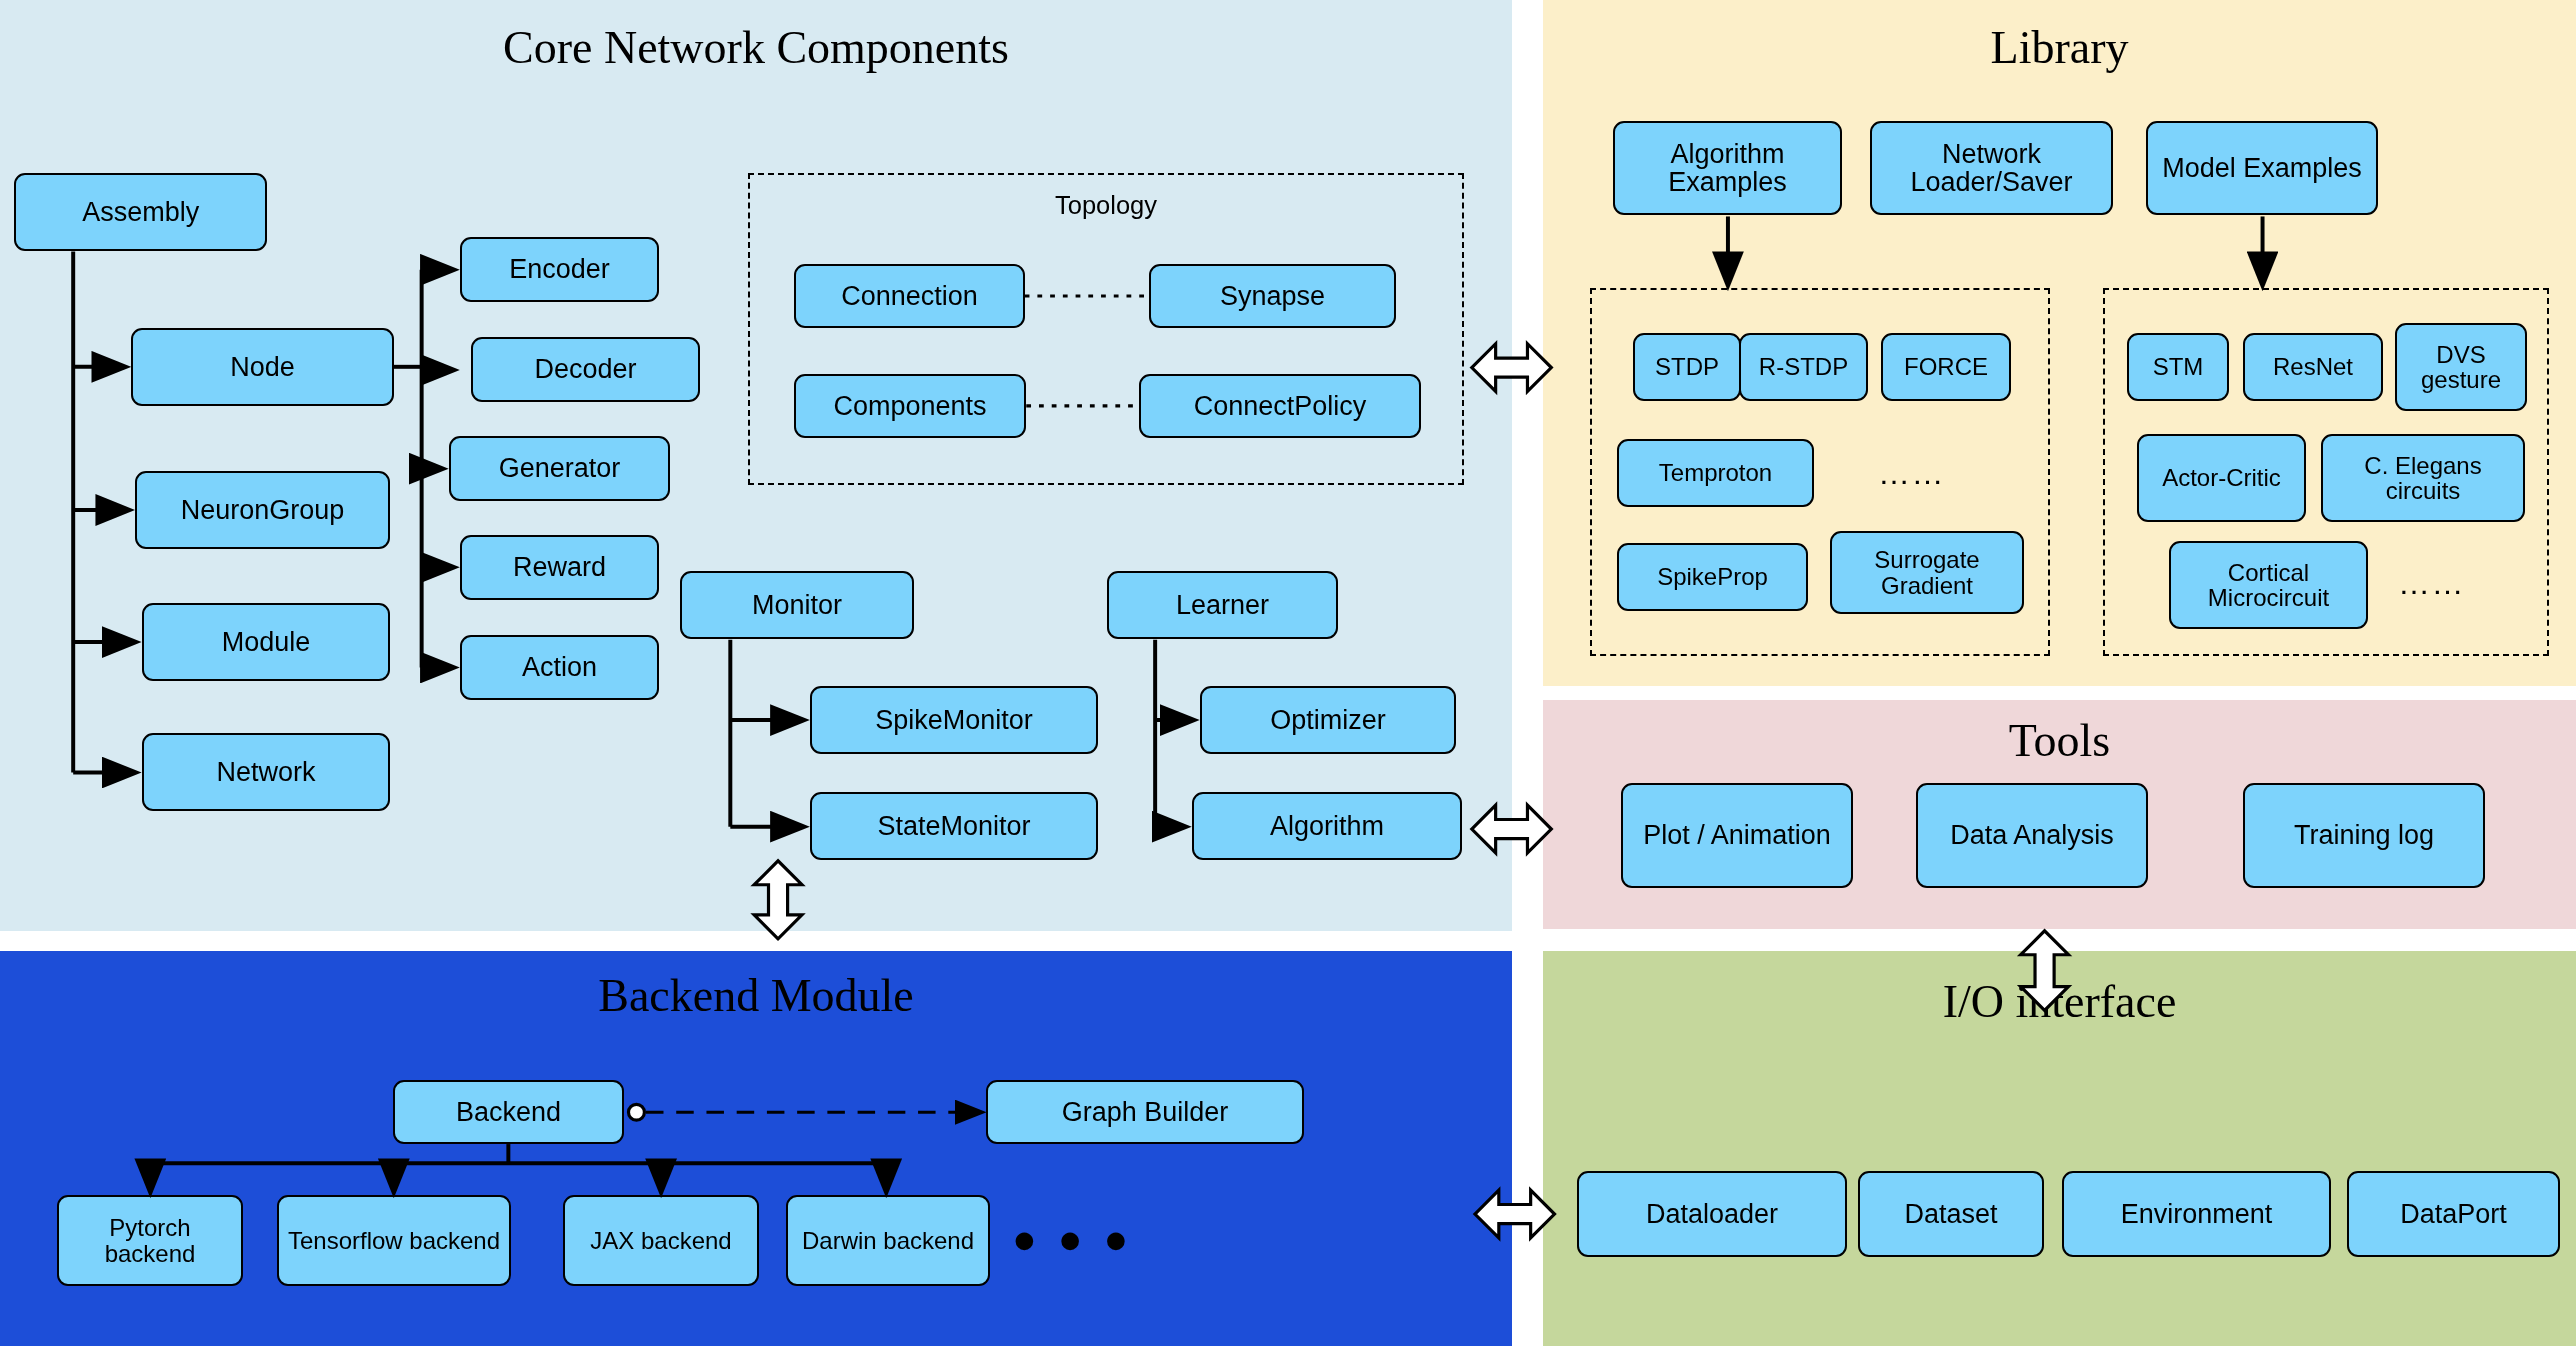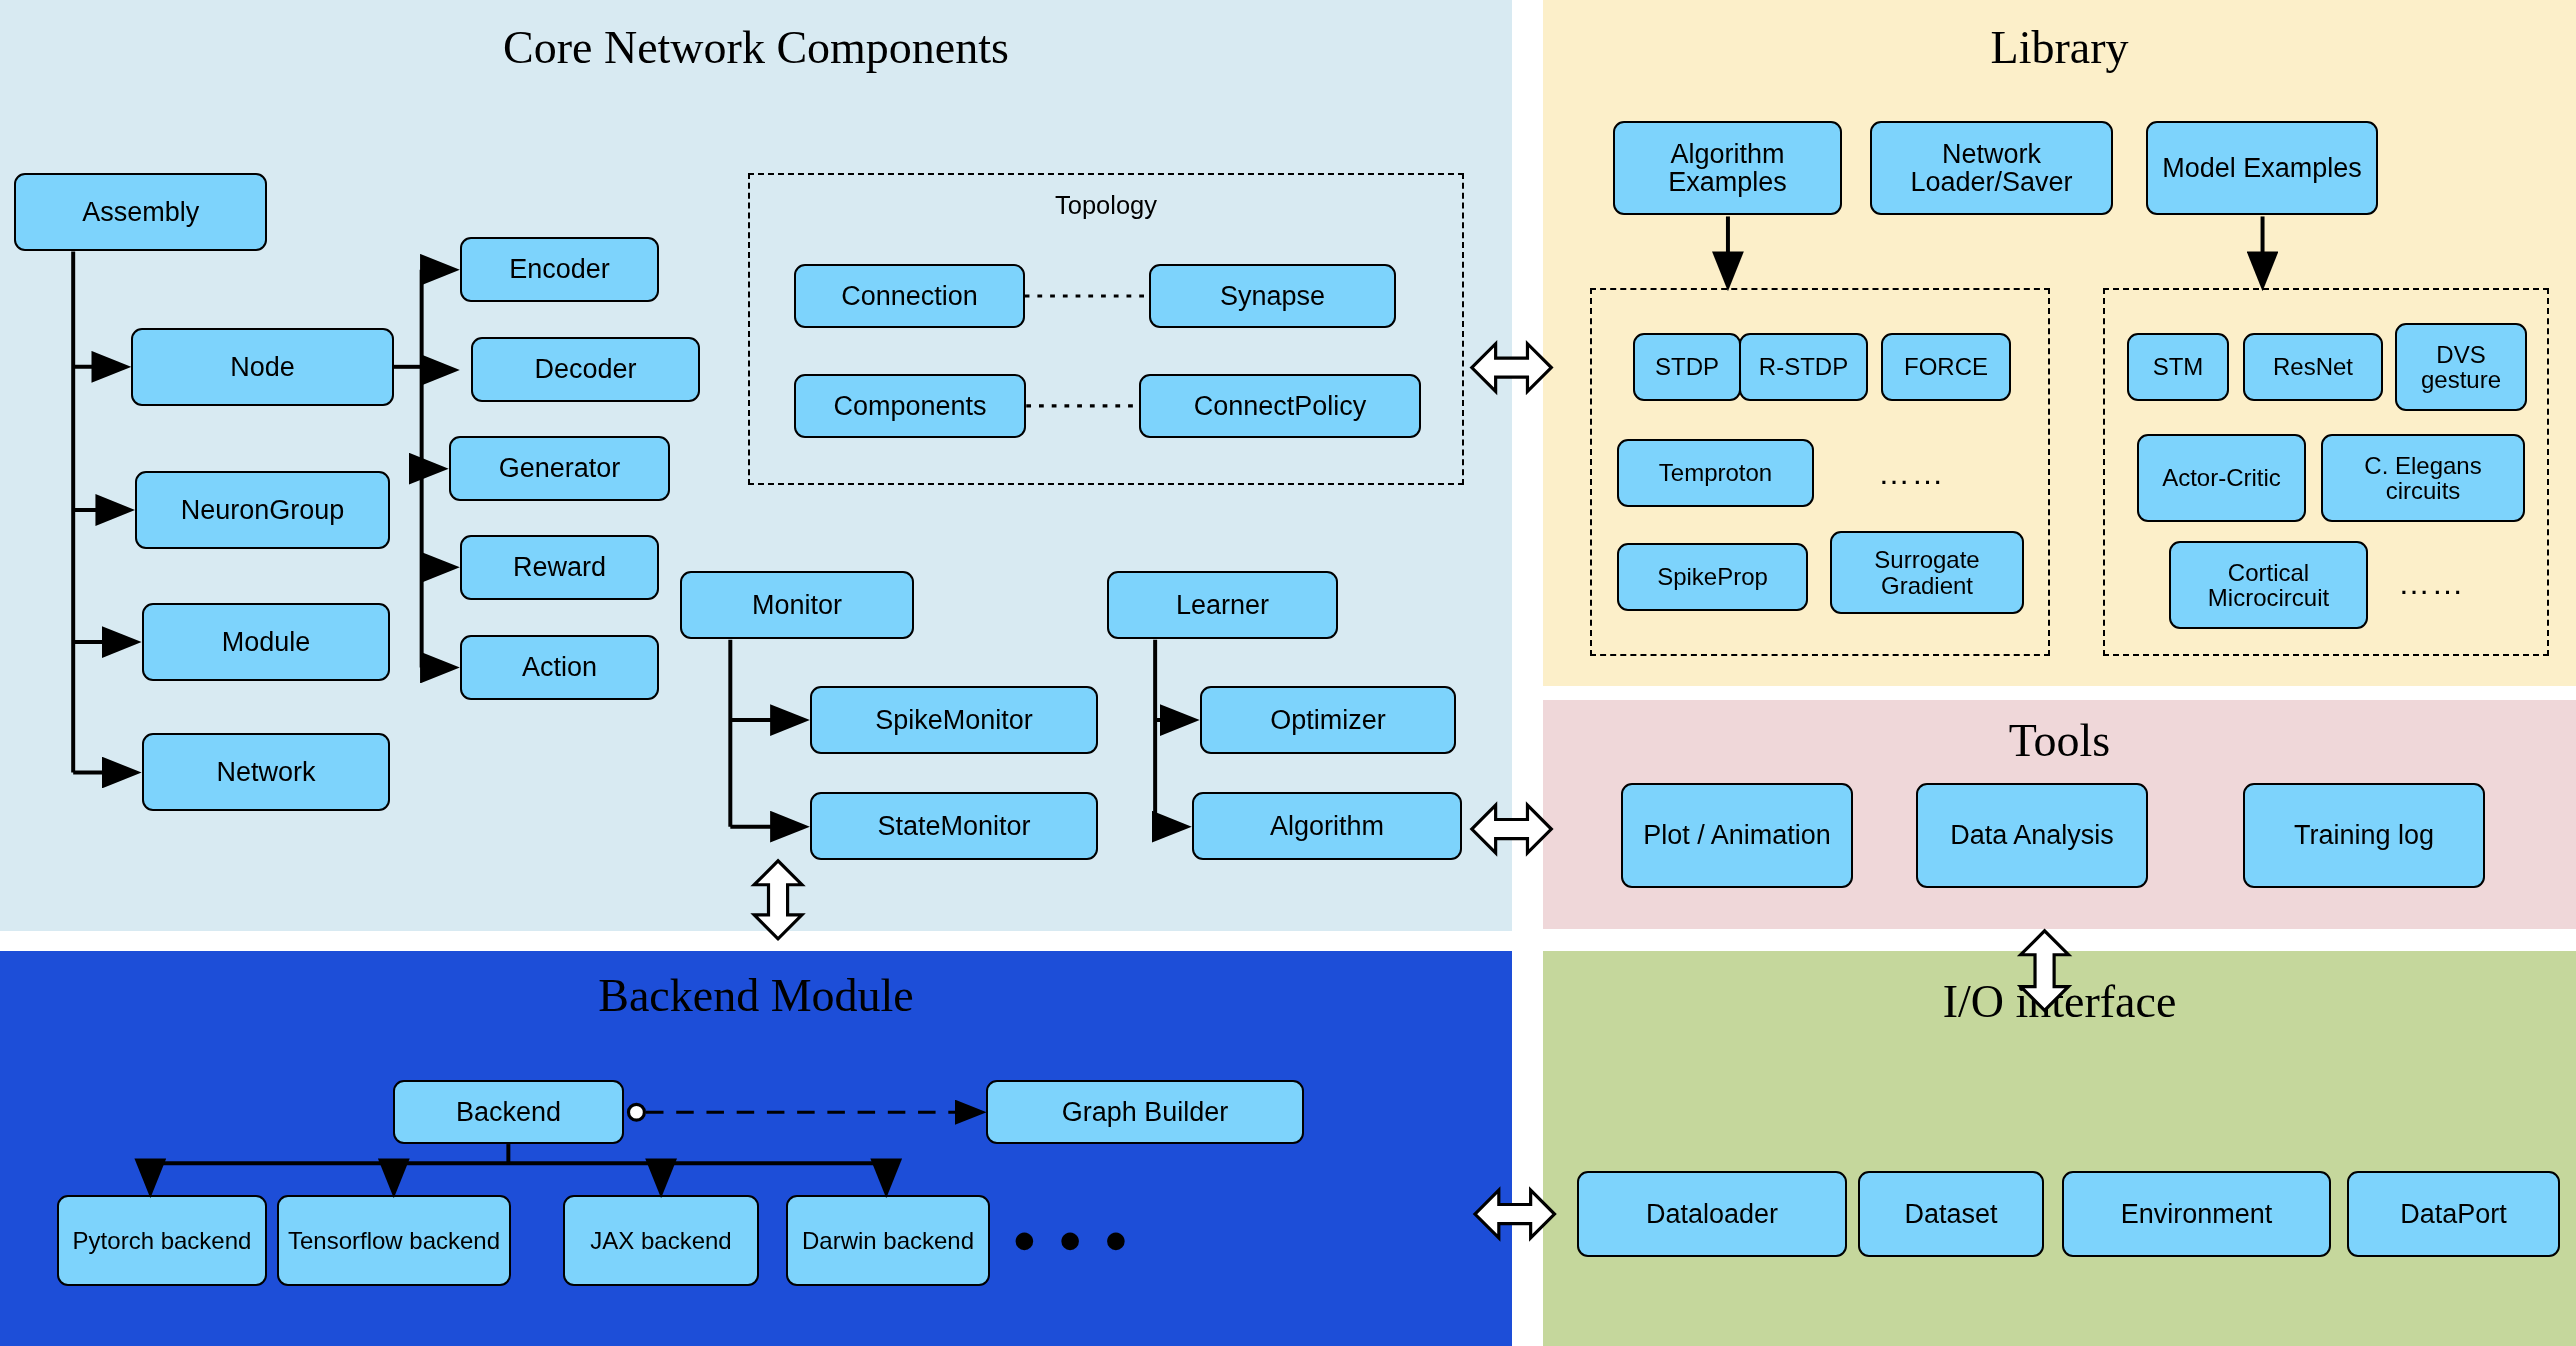--- a/index.html
+++ b/index.html
@@ -151,21 +151,21 @@
   </div>
   <div class="box" style="left:1621px; top:783px; width:232px; height:105px;">Plot / Animation</div>
   <div class="box" style="left:1916px; top:783px; width:232px; height:105px;">Data Analysis</div>
   <div class="box" style="left:2243px; top:783px; width:242px; height:105px;">Training log</div>
 
   <div class="panel" style="left:0px; top:951px; width:1512px; height:395px; background:#1d4ed8;">
     <div class="panel-title" style="top:17.5px;">Backend Module</div>
   </div>
   <div class="box" style="left:393px; top:1080px; width:231px; height:64px;">Backend</div>
   <div class="box" style="left:986px; top:1080px; width:318px; height:64px;">Graph Builder</div>
-  <div class="box small" style="left:57px; top:1195px; width:210px; height:91px;">Pytorch backend</div>
+  <div class="box small" style="left:57px; top:1195px; width:186px; height:91px;">Pytorch backend</div>
   <div class="box small" style="left:277px; top:1195px; width:234px; height:91px;">Tensorflow backend</div>
   <div class="box small" style="left:563px; top:1195px; width:196px; height:91px;">JAX backend</div>
   <div class="box small" style="left:786px; top:1195px; width:204px; height:91px;">Darwin backend</div>
   <div class="bigdots" style="left:1012px; top:1216px;">● ● ●</div>
 
   <div class="panel" style="left:1543px; top:951px; width:1033px; height:395px; background:#c5d79c;">
     <div class="panel-title" style="top:24px;">I/O interface</div>
   </div>
   <div class="box" style="left:1577px; top:1171px; width:270px; height:86px;">Dataloader</div>
   <div class="box" style="left:1858px; top:1171px; width:186px; height:86px;">Dataset</div>

